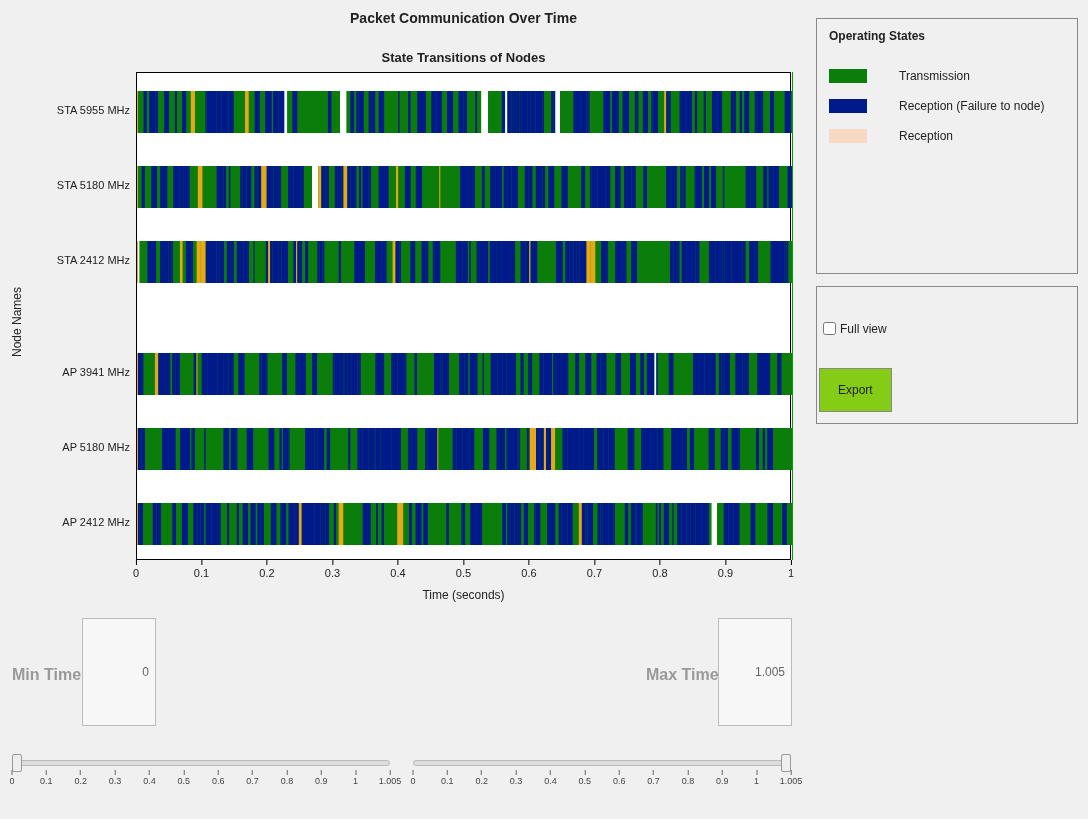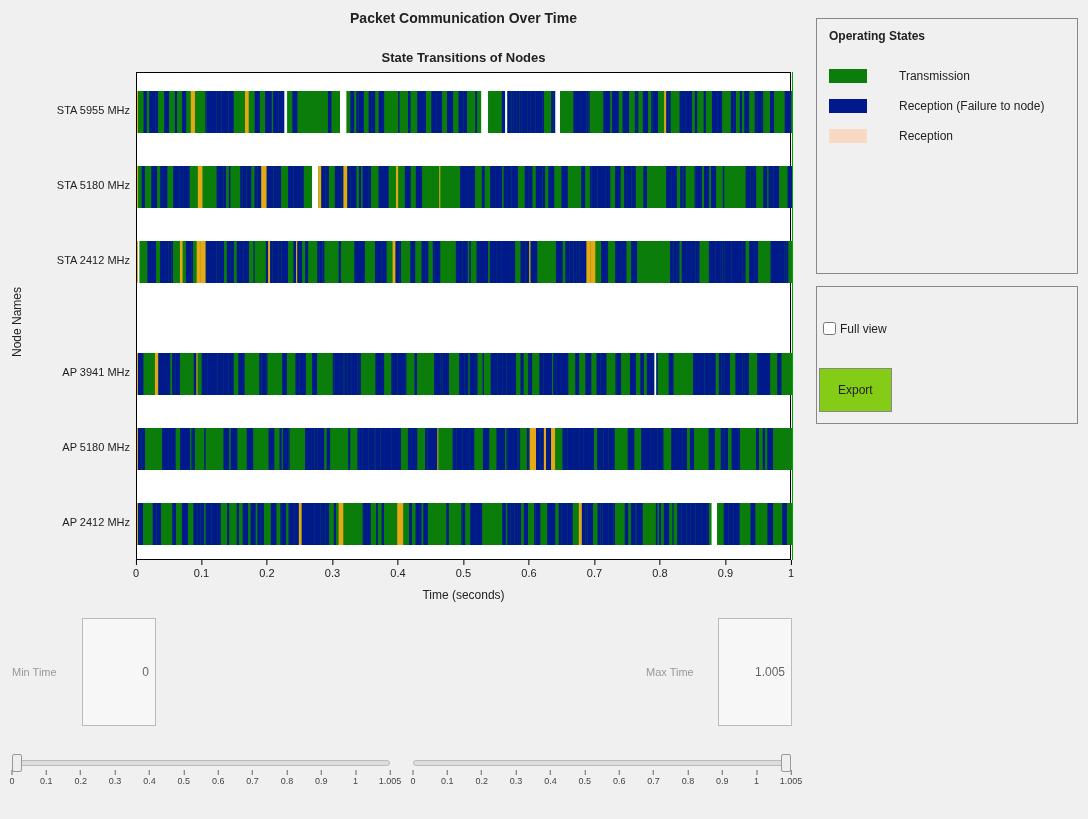--- a/index.html
+++ b/index.html
@@ -105,23 +105,23 @@
     display:inline-block;
     margin-top:30px;
     padding:14px 18px;
     background:#84cc16;
     border:1px solid #888;
     border-radius:0;
     cursor:pointer;
   }
   .time-input-label {
     position:absolute;
-    font-size:11px;
+    font-size:16px;
     color:#999;
-    font-weight:normal;
+    font-weight:bold;
   }
   .time-input {
     position:absolute;
     width:74px;
     height:108px;
     background:#f7f7f7;
     border:1px solid #bbb;
     text-align:right;
     padding:0 6px;
     display:flex;

